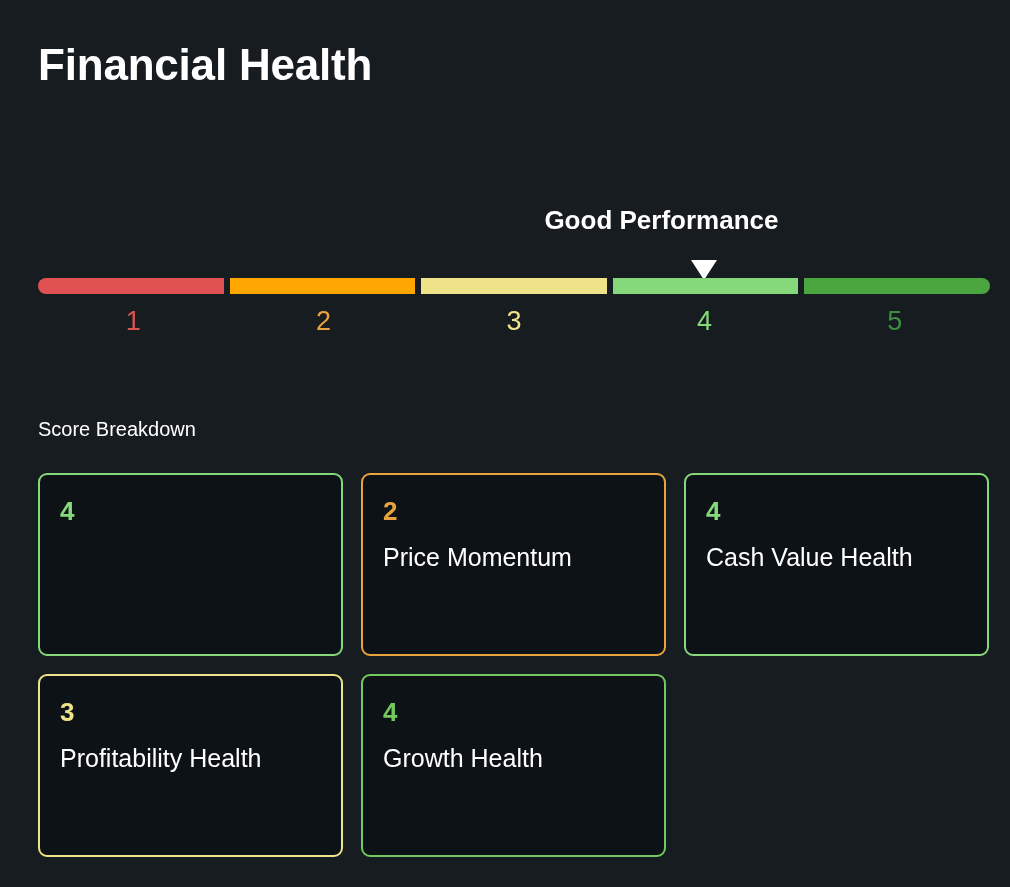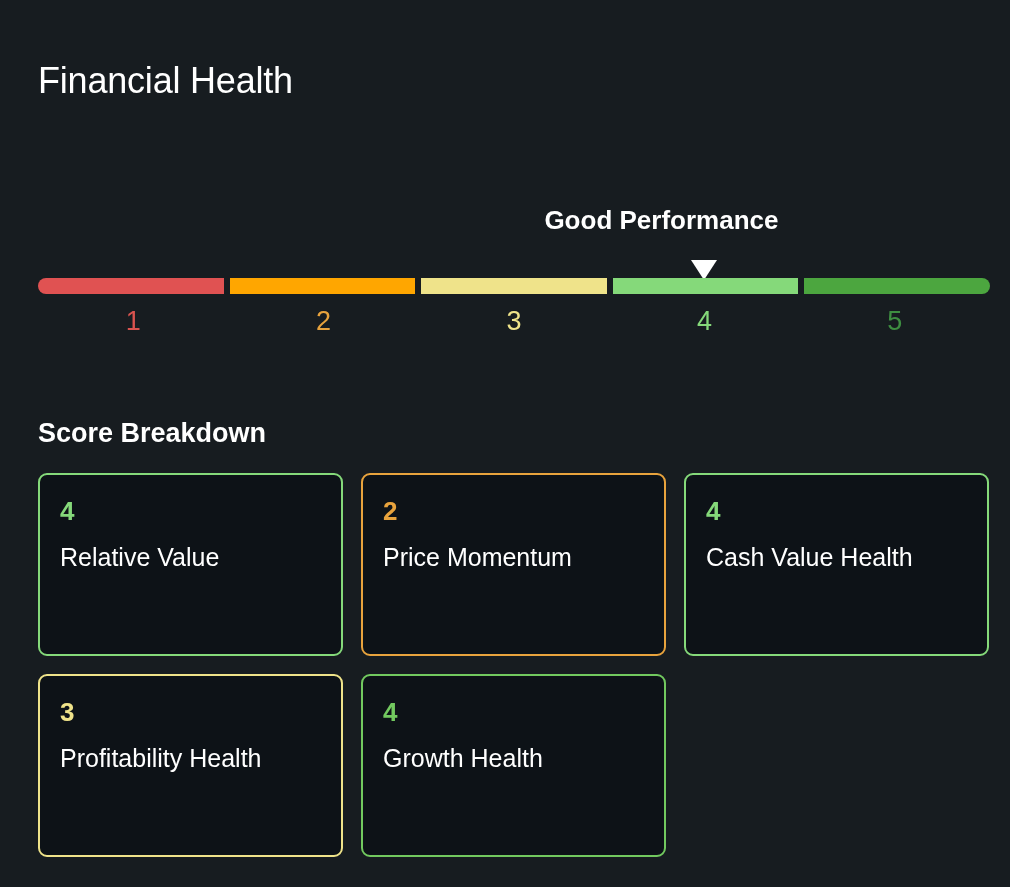--- a/index.html
+++ b/index.html
@@ -6,22 +6,22 @@
   html, body {
     width:1010px; height:887px;
     background:#171c20;
     font-family:"Liberation Sans", sans-serif;
     overflow:hidden;
   }
   .page { position:relative; width:1010px; height:887px; }
 
   
   .title {
-    position:absolute; left:38px; top:60px;
-    font-size:36px; font-weight:normal; color:#ffffff;
+    position:absolute; left:38px; top:40px;
+    font-size:44px; font-weight:bold; color:#ffffff;
     letter-spacing:-0.2px;
   }
 
   
   .gauge { position:absolute; left:38px; top:205px; width:952px; }
   .gauge-status {
     position:absolute; top:0; width:320px; 
     font-size:26px; font-weight:bold; color:#ffffff;
     transform:translateX(-50%);
     white-space:nowrap;
@@ -47,21 +47,21 @@
     display:flex;
   }
   .gauge-tick {
     flex:1 1 0; text-align:center;
     font-size:27px; font-weight:400;
   }
 
   
   .breakdown-title {
     position:absolute; left:38px; top:418px;
-    font-size:27px; font-weight:700; color:#ffffff;
+    font-size:20px; font-weight:400; color:#ffffff;
   }
   .cards {
     position:absolute; left:38px; top:473px;
     width:953px;
     display:flex; flex-wrap:wrap; gap:18px;
   }
   .card {
     width:305px; height:183px;
     background:#0d1217;
     border-radius:9px;
@@ -101,21 +101,20 @@
         <div class="gauge-tick" style="color: rgb(133, 217, 122);">4</div>
         <div class="gauge-tick" style="color: rgb(62, 142, 65);">5</div>
       </div>
   </div>
 
   <div class="breakdown-title">Score Breakdown</div>
 
   <div class="cards">
       <div class="card" style="border-color: rgb(133, 217, 122);">
         <div class="card-score" style="color: rgb(133, 217, 122);">4</div>
-        <div class="card-label">Relative Value</div>
       </div>
       <div class="card" style="border-color: rgb(232, 163, 61);">
         <div class="card-score" style="color: rgb(232, 163, 61);">2</div>
         <div class="card-label">Price Momentum</div>
       </div>
       <div class="card" style="border-color: rgb(133, 217, 122);">
         <div class="card-score" style="color: rgb(133, 217, 122);">4</div>
         <div class="card-label">Cash Value Health</div>
       </div>
       <div class="card" style="border-color: rgb(239, 227, 138);">

